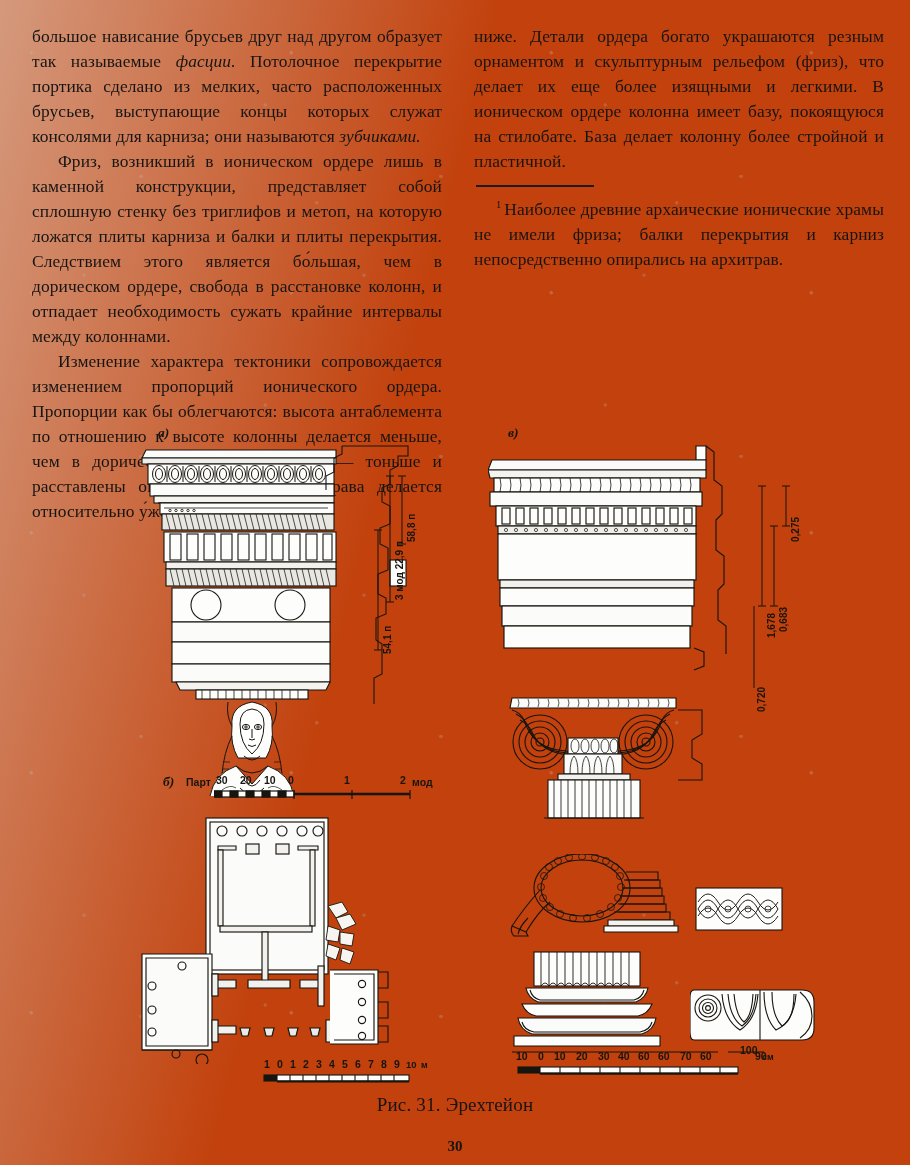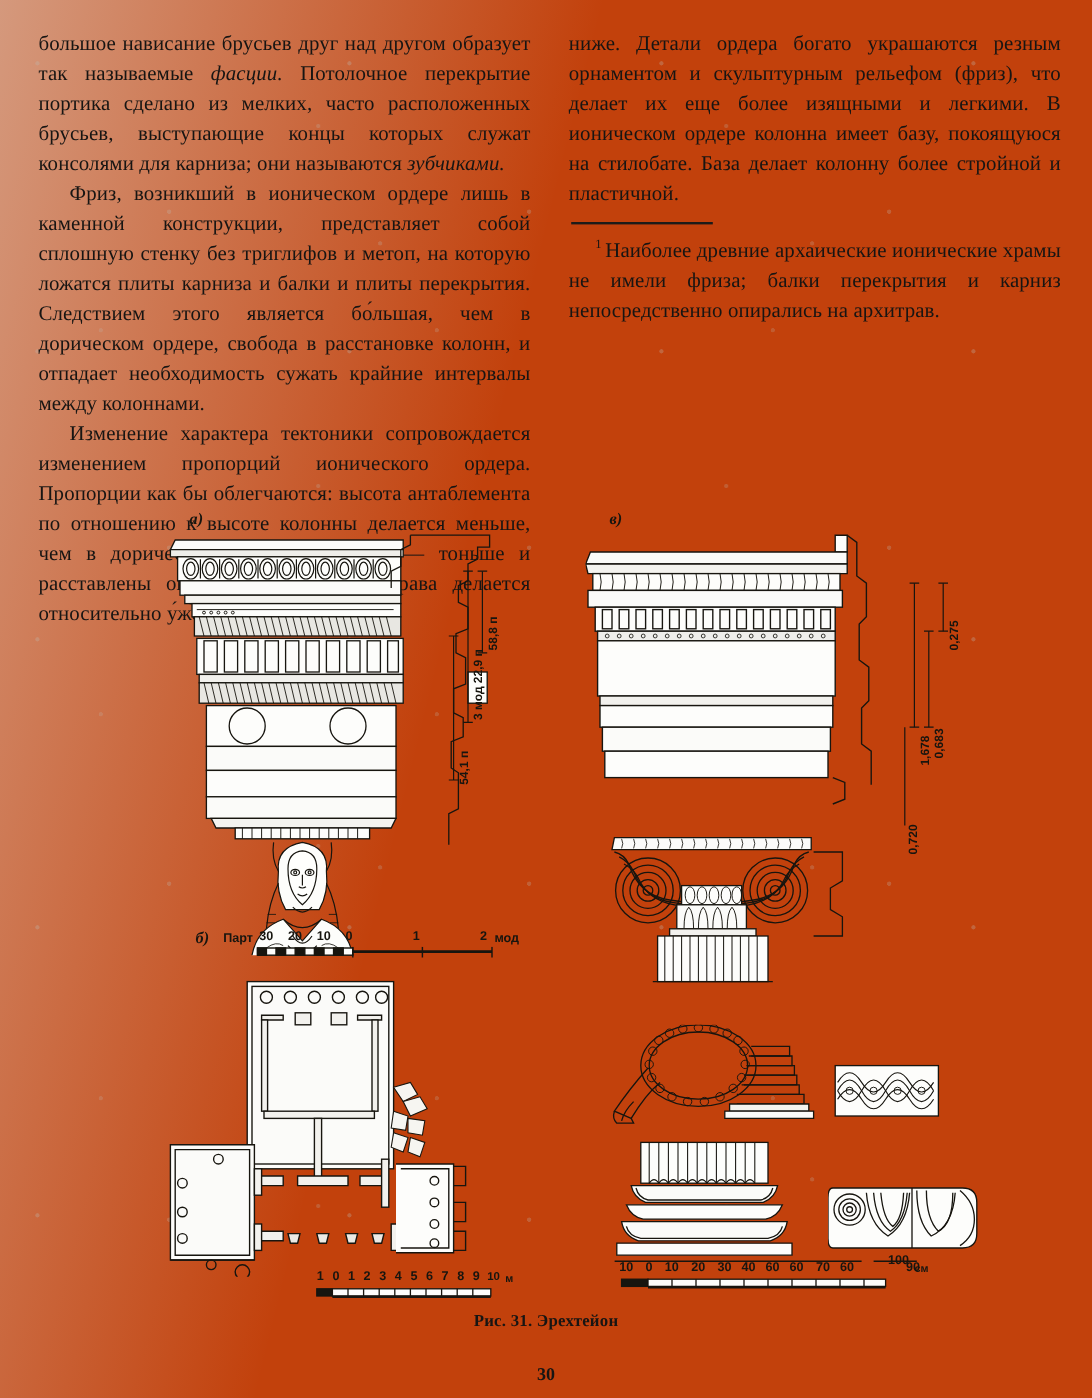--- a/index.html
+++ b/index.html
@@ -116,22 +116,22 @@
 
   
   .caption {
     position: absolute;
     left: 0;
     top: 1094px;
     width: 910px;
     text-align: center;
   }
   .caption .ctitle {
-    font-size: 14px;
-    font-weight: 700;
+    font-size: 19px;
+    font-weight: 400;
     letter-spacing: .2px;
   }
   .caption .csub {
     margin-top: 4px;
     font-size: 12.6px;
     letter-spacing: .15px;
   }
   .caption .csub i { font-style: italic; font-weight: 700; }
   .pagenum {
     position: absolute;

